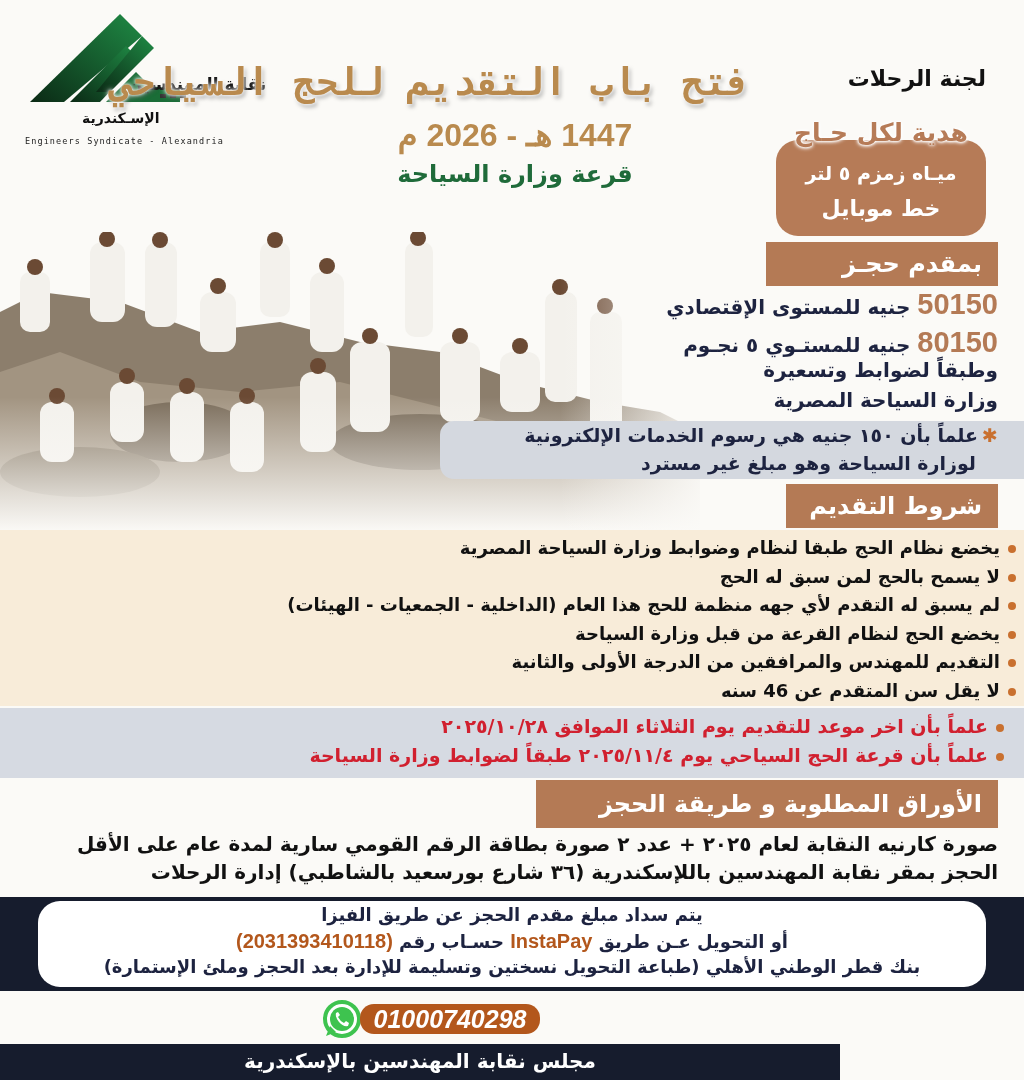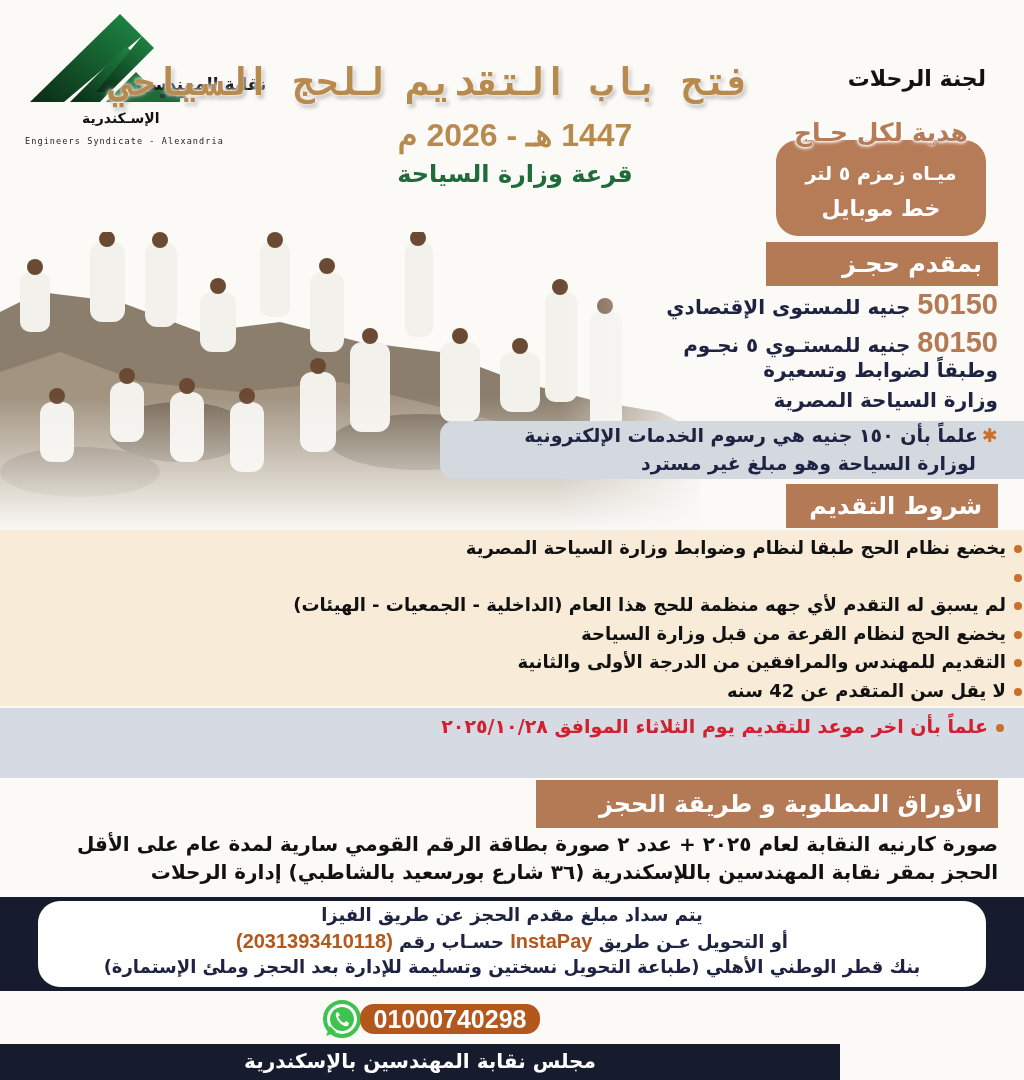--- a/index.html
+++ b/index.html
@@ -56,21 +56,21 @@
 
   
   .note-box { left: 440px; top: 421px; width: 584px; height: 58px; background: #d4d8df; border-radius: 14px 0 0 14px; }
   .note-line { right: 26px; font-size: 19px; font-weight: bold; color: #1d2340; white-space: nowrap; }
   .note-l1 { top: 424px; }
   .note-l2 { top: 452px; right: 48px; }
   .star { color: #c9702f; margin-left: 4px; }
 
   
   .cond-bg { left: 0; top: 530px; width: 1024px; height: 176px; background: #f8ecd9; }
-  .cond-list { right: 2px; top: 534px; list-style: none; text-align: right; }
+  .cond-list { right: 8px; top: 534px; list-style: none; text-align: right; }
   .cond-list li { font-size: 18px; font-weight: bold; color: #111; height: 28.5px; line-height: 28.5px; white-space: nowrap; }
   .bullet { display: inline-block; width: 8px; height: 8px; border-radius: 50%; background: #c9702f; margin-left: 8px; vertical-align: middle; }
 
   
   .deadline-bg { left: 0; top: 708px; width: 1024px; height: 70px; background: #d6dae2; }
   .deadline-list { right: 20px; top: 712px; list-style: none; }
   .deadline-list li { font-size: 19px; font-weight: bold; color: #d1202f; height: 29px; line-height: 29px; white-space: nowrap; }
 
   
   .papers-line { right: 26px; font-size: 20px; font-weight: bold; color: #111; white-space: nowrap; }
@@ -80,21 +80,21 @@
   
   .pay-bg { left: 0; top: 897px; width: 1024px; height: 94px; background: #161c2d; }
   .pay-box { left: 38px; top: 901px; width: 948px; height: 86px; background: #fff; border-radius: 22px; }
   .pay-line { left: 38px; width: 948px; text-align: center; font-size: 18px; font-weight: bold; color: #1d2340; white-space: nowrap; }
   .pay1 { top: 904px; }
   .pay2 { top: 930px; }
   .pay3 { top: 956px; }
   .accent-num { color: #b3571c; font-family: "Liberation Sans", sans-serif; font-weight: bold; font-size: 20px; }
 
   
-  .inq { left: 318px; top: 1000px; width: 400px; height: 40px; direction: ltr; }
+  .inq { left: 318px; top: 1000px; width: 400px; height: 40px; direction: ltr; font-style: italic; }
   .phone-pill { position: absolute; left: 42px; top: 4px; height: 30px; width: 180px; background: #b3571c; border-radius: 14px;
     color: #fff; font-family: "Liberation Sans", sans-serif; font-weight: bold; font-size: 25px; text-align: center; line-height: 30px; }
   .wa-icon { position: absolute; left: 2px; top: 0; width: 44px; height: 40px; }
   .inq-label { position: absolute; left: 232px; top: 2px; font-size: 25px; font-weight: bold; color: #111; direction: rtl; white-space: nowrap; }
 
   
   .footer { left: 0; top: 1044px; width: 840px; height: 36px; background: #161c2d; color: #fff; text-align: center; font-size: 20px; font-weight: bold; line-height: 34px; }
 </style>
 </head>
 <body>
@@ -206,30 +206,31 @@
 <div class="abs note-box"></div>
 <div class="abs note-line note-l1">
   <span class="star">✱</span><span>علماً بأن ١٥٠ جنيه هي رسوم الخدمات الإلكترونية</span>
 </div>
 <div class="abs note-line note-l2">لوزارة السياحة وهو مبلغ غير مسترد</div>
 
 <div class="abs sec-header sec-conditions">شروط التقديم</div>
 <div class="abs cond-bg"></div>
 <ul class="abs cond-list">
   <li><span class="bullet"></span><span>يخضع نظام الحج طبقا لنظام وضوابط وزارة السياحة المصرية</span></li>
-  <li><span class="bullet"></span></li>
+  <li><span class="bullet"></span><span>لا يسمح بالحج لمن سبق له الحج</span></li>
   <li><span class="bullet"></span><span>لم يسبق له التقدم لأي جهه منظمة للحج هذا العام (الداخلية - الجمعيات - الهيئات)</span></li>
   <li><span class="bullet"></span><span>يخضع الحج لنظام القرعة من قبل وزارة السياحة</span></li>
   <li><span class="bullet"></span><span>التقديم للمهندس والمرافقين من الدرجة الأولى والثانية</span></li>
-  <li><span class="bullet"></span><span>لا يقل سن المتقدم عن 42 سنه</span></li>
+  <li><span class="bullet"></span><span>لا يقل سن المتقدم عن 46 سنه</span></li>
 </ul>
 
 <div class="abs deadline-bg"></div>
 <ul class="abs deadline-list">
   <li><span class="bullet"></span><span>علماً بأن اخر موعد للتقديم يوم الثلاثاء الموافق ٢٠٢٥/١٠/٢٨</span></li>
+  <li><span class="bullet"></span><span>علماً بأن قرعة الحج السياحي يوم ٢٠٢٥/١١/٤ طبقاً لضوابط وزارة السياحة</span></li>
 </ul>
 
 <div class="abs sec-header sec-papers">الأوراق المطلوبة و طريقة الحجز</div>
 <div class="abs papers-line pp1">صورة كارنيه النقابة لعام ٢٠٢٥ + عدد ٢ صورة بطاقة الرقم القومي سارية لمدة عام على الأقل</div>
 <div class="abs papers-line pp2">الحجز بمقر نقابة المهندسين باللإسكندرية (٣٦ شارع بورسعيد بالشاطبي) إدارة الرحلات</div>
 
 <div class="abs pay-bg"></div>
 <div class="abs pay-box"></div>
 <div class="abs pay-line pay1">يتم سداد مبلغ مقدم الحجز عن طريق الفيزا</div>
 <div class="abs pay-line pay2">

